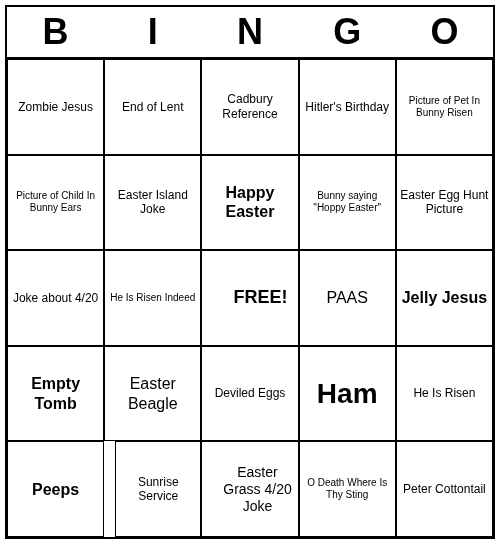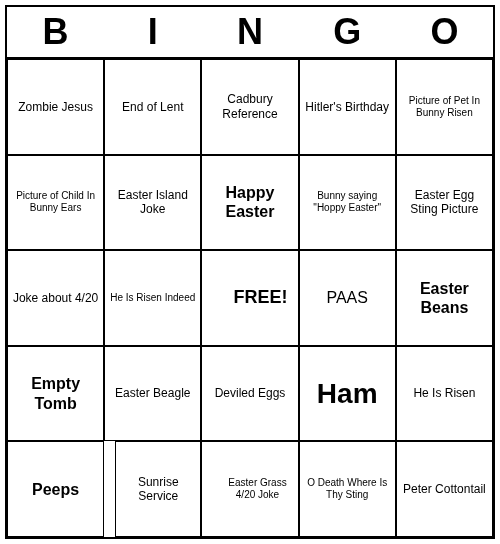--- a/index.html
+++ b/index.html
@@ -68,30 +68,30 @@
   <div class="bingo-grid">
   <div class="cell" style="font-size: 12px;">Zombie Jesus</div>
       <div class="cell" style="font-size: 12px;">End of Lent</div>
       <div class="cell" style="font-size: 12px;">Cadbury Reference</div>
       <div class="cell" style="font-size: 12px;">Hitler's Birthday</div>
       <div class="cell" style="font-size: 10px;">Picture of Pet In Bunny Risen</div>
       <div class="cell" style="font-size: 10px;">Picture of Child In Bunny Ears</div>
       <div class="cell" style="font-size: 12px;">Easter Island Joke</div>
       <div class="cell" style="font-size: 16px; font-weight: bold;">Happy Easter</div>
       <div class="cell" style="font-size: 10px;">Bunny saying "Hoppy Easter"</div>
-      <div class="cell" style="font-size: 12px;">Easter Egg Sting Picture</div>
+      <div class="cell" style="font-size: 12px;">Easter Egg Hunt Picture</div>
       <div class="cell" style="font-size: 12px;">Joke about 4/20</div>
       <div class="cell" style="font-size: 10px;">He Is Risen Indeed</div>
       <div class="cell free" style="font-size: 18px; font-weight: bold;">FREE!</div>
       <div class="cell" style="font-size: 16px; font-weight: normal;">PAAS</div>
-      <div class="cell" style="font-size: 16px; font-weight: bold;">Easter Beans</div>
+      <div class="cell" style="font-size: 16px; font-weight: bold;">Jelly Jesus</div>
       <div class="cell" style="font-size: 16px; font-weight: bold;">Empty Tomb</div>
-      <div class="cell" style="font-size: 12px;">Easter Beagle</div>
+      <div class="cell" style="font-size: 16px;">Easter Beagle</div>
       <div class="cell" style="font-size: 12px;">Deviled Eggs</div>
       <div class="cell" style="font-size: 28px; font-weight: bold;">Ham</div>
       <div class="cell" style="font-size: 12px;">He Is Risen</div>
       <div class="cell" style="font-size: 16px; font-weight: bold;">Peeps</div>
       <div class="cell" style="font-size: 12px; margin-left: 11px;">Sunrise Service</div>
-      <div class="cell" style="font-size: 10px; padding-left: 18px;">Easter Grass 4/20 Joke</div>
+      <div class="cell" style="font-size: 14px; padding-left: 18px;">Easter Grass 4/20 Joke</div>
       <div class="cell" style="font-size: 10px;">O Death Where Is Thy Sting</div>
       <div class="cell" style="font-size: 12px;">Peter Cottontail</div>
     </div>
 </div>
 
 </body></html>

